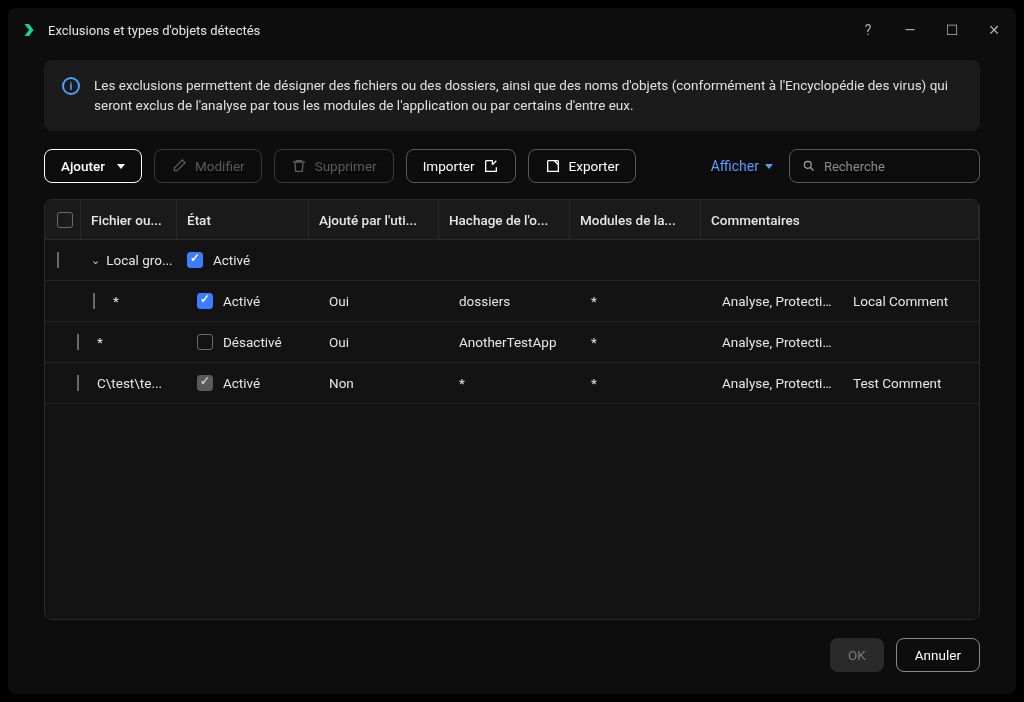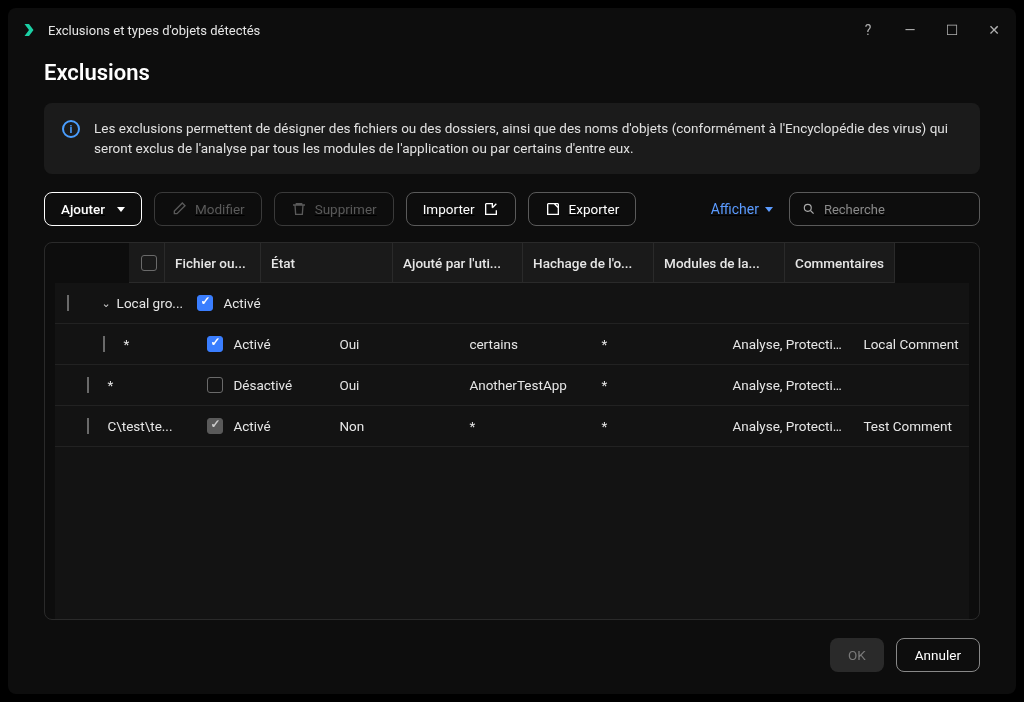--- a/index.html
+++ b/index.html
@@ -172,21 +172,20 @@
 }
 .search-box input::placeholder { color: #8a8a8a; }
 .table-container {
   border: 1px solid #2a2a2a;
   border-radius: 8px;
   overflow: hidden;
   flex: 1;
   display: flex;
   flex-direction: column;
   min-height: 0;
-  align-items: center;
 }
 .thead {
   display: flex;
   background: #1a1a1a;
   border-bottom: 1px solid #2a2a2a;
   height: 40px;
   align-items: center;
 }
 .th, .td {
   color: #e6e6e6;
@@ -313,21 +312,20 @@
     <span class="title">Exclusions et types d'objets détectés</span>
     <div class="winctrl">
       <span>?</span>
       <span>—</span>
       <span>☐</span>
       <span>✕</span>
     </div>
   </div>
 
   <div class="content">
-    <h1 class="page-title">Exclusions</h1>
 
     <div class="info-banner">
       <span class="info-icon">i</span>
       <span class="info-text">Les exclusions permettent de désigner des fichiers ou des dossiers, ainsi que des noms d'objets (conformément à l'Encyclopédie des virus) qui seront exclus de l'analyse par tous les modules de l'application ou par certains d'entre eux.</span>
     </div>
 
     <div class="toolbar">
       <button class="btn primary dropdown">
         <span>Ajouter</span>
       </button>
@@ -398,21 +396,21 @@
             <div class="td col-comm"></div>
           </div>
           <div class="trow">
             <div class="td col-check indent1"><span class="chk"></span></div>
             <div class="td col-file" style="width: 84px;">*</div>
             <div class="td col-state state-cell" style="width: 132px;">
               <span class="chk on"></span>
               <span>Activé</span>
             </div>
             <div class="td col-added">Oui</div>
-            <div class="td col-obj">certains</div>
+            <div class="td col-obj">dossiers</div>
             <div class="td col-hash">*</div>
             <div class="td col-mod">Analyse, Protecti...</div>
             <div class="td col-comm">Local Comment</div>
           </div>
           <div class="trow">
             <div class="td col-check indent2"><span class="chk"></span></div>
             <div class="td col-file" style="width: 100px;">*</div>
             <div class="td col-state state-cell" style="width: 132px;">
               <span class="chk"></span>
               <span>Désactivé</span>

